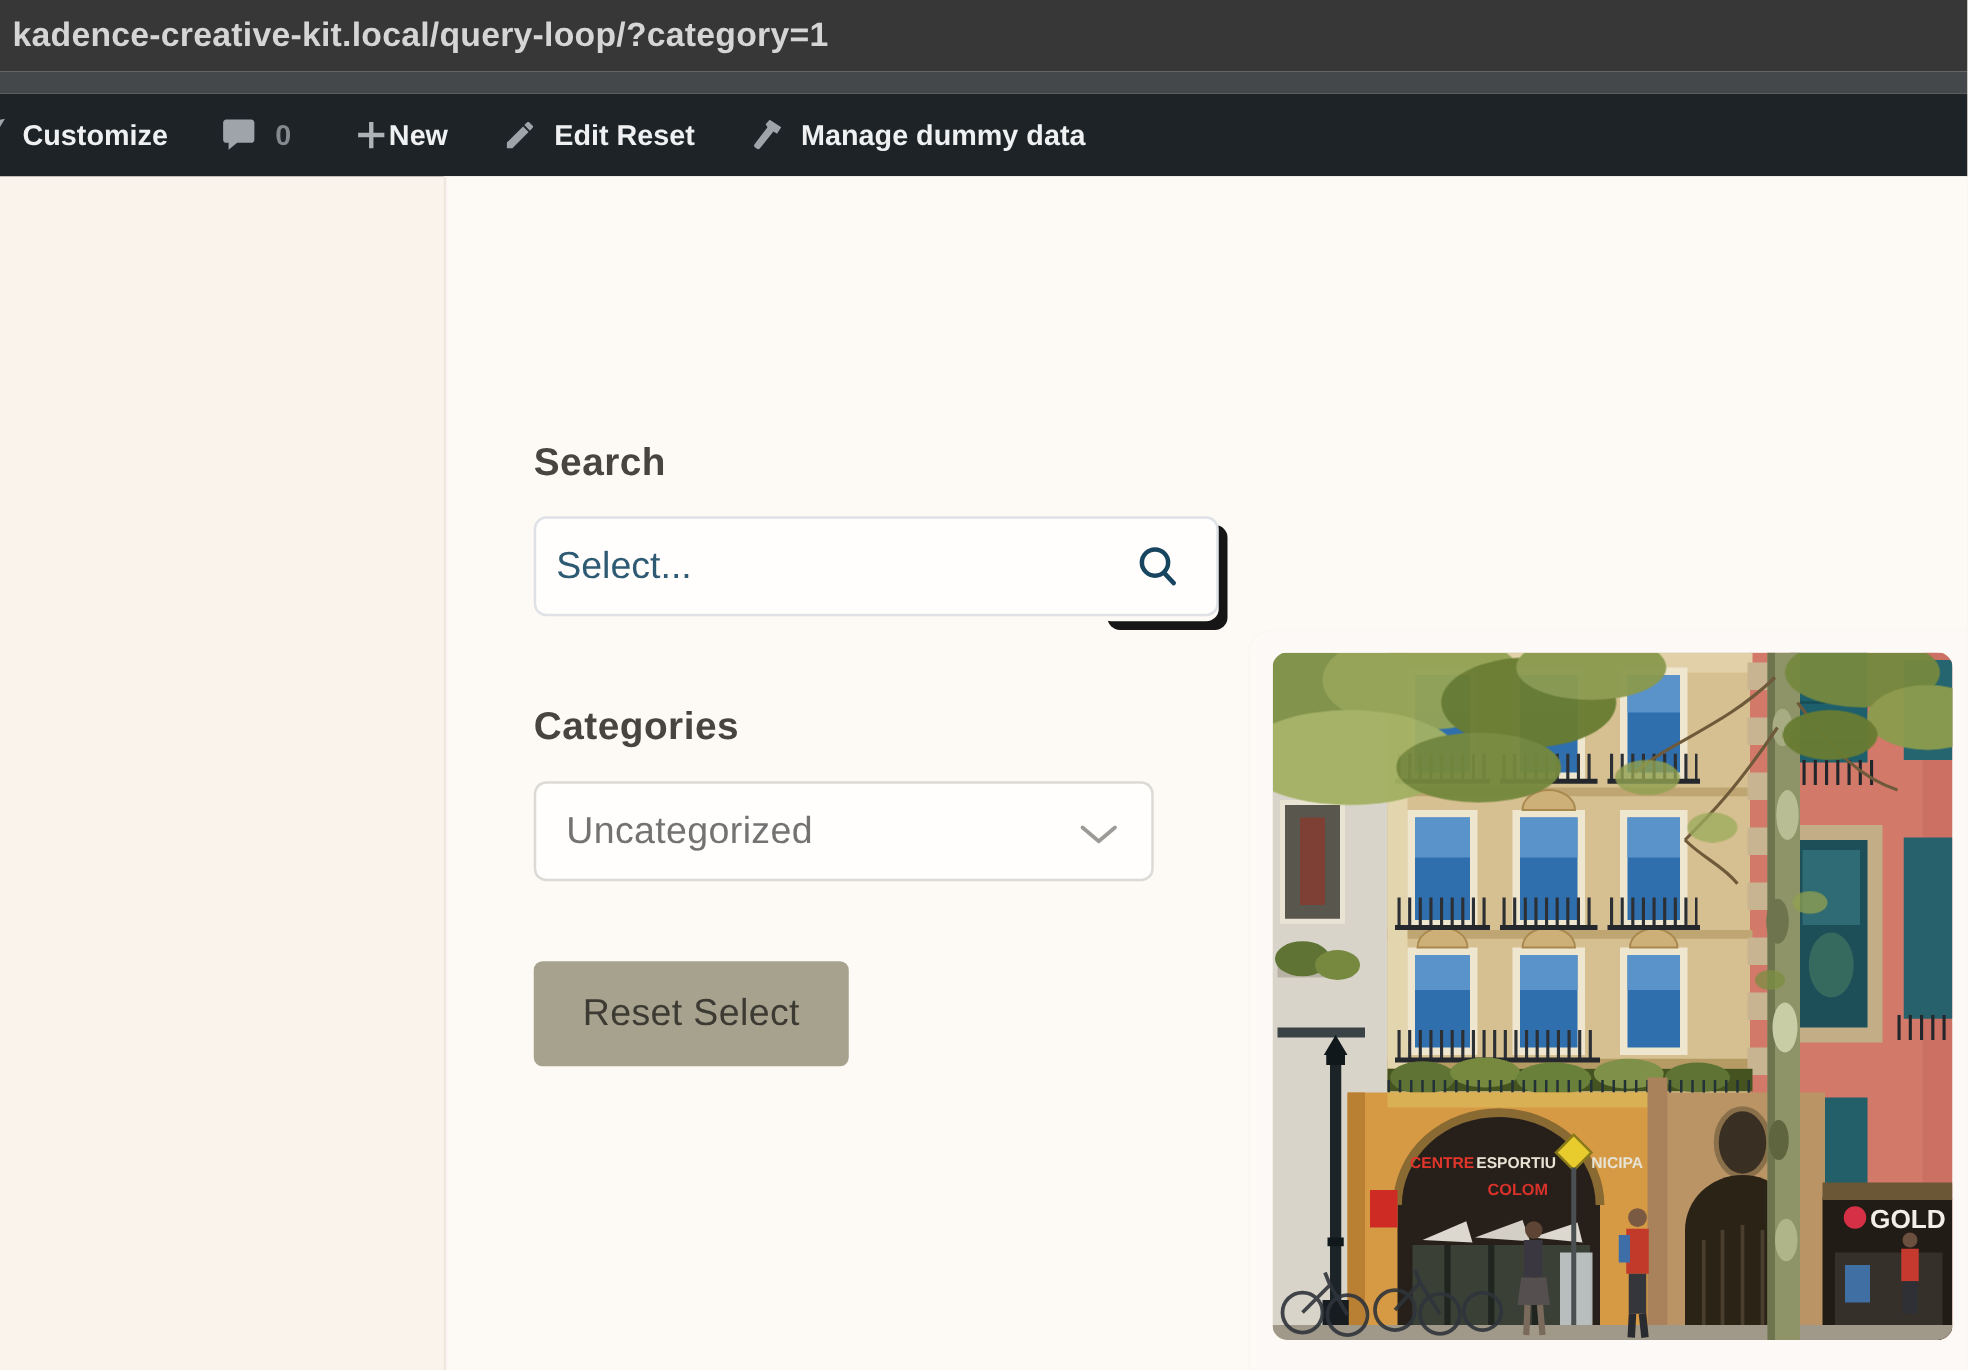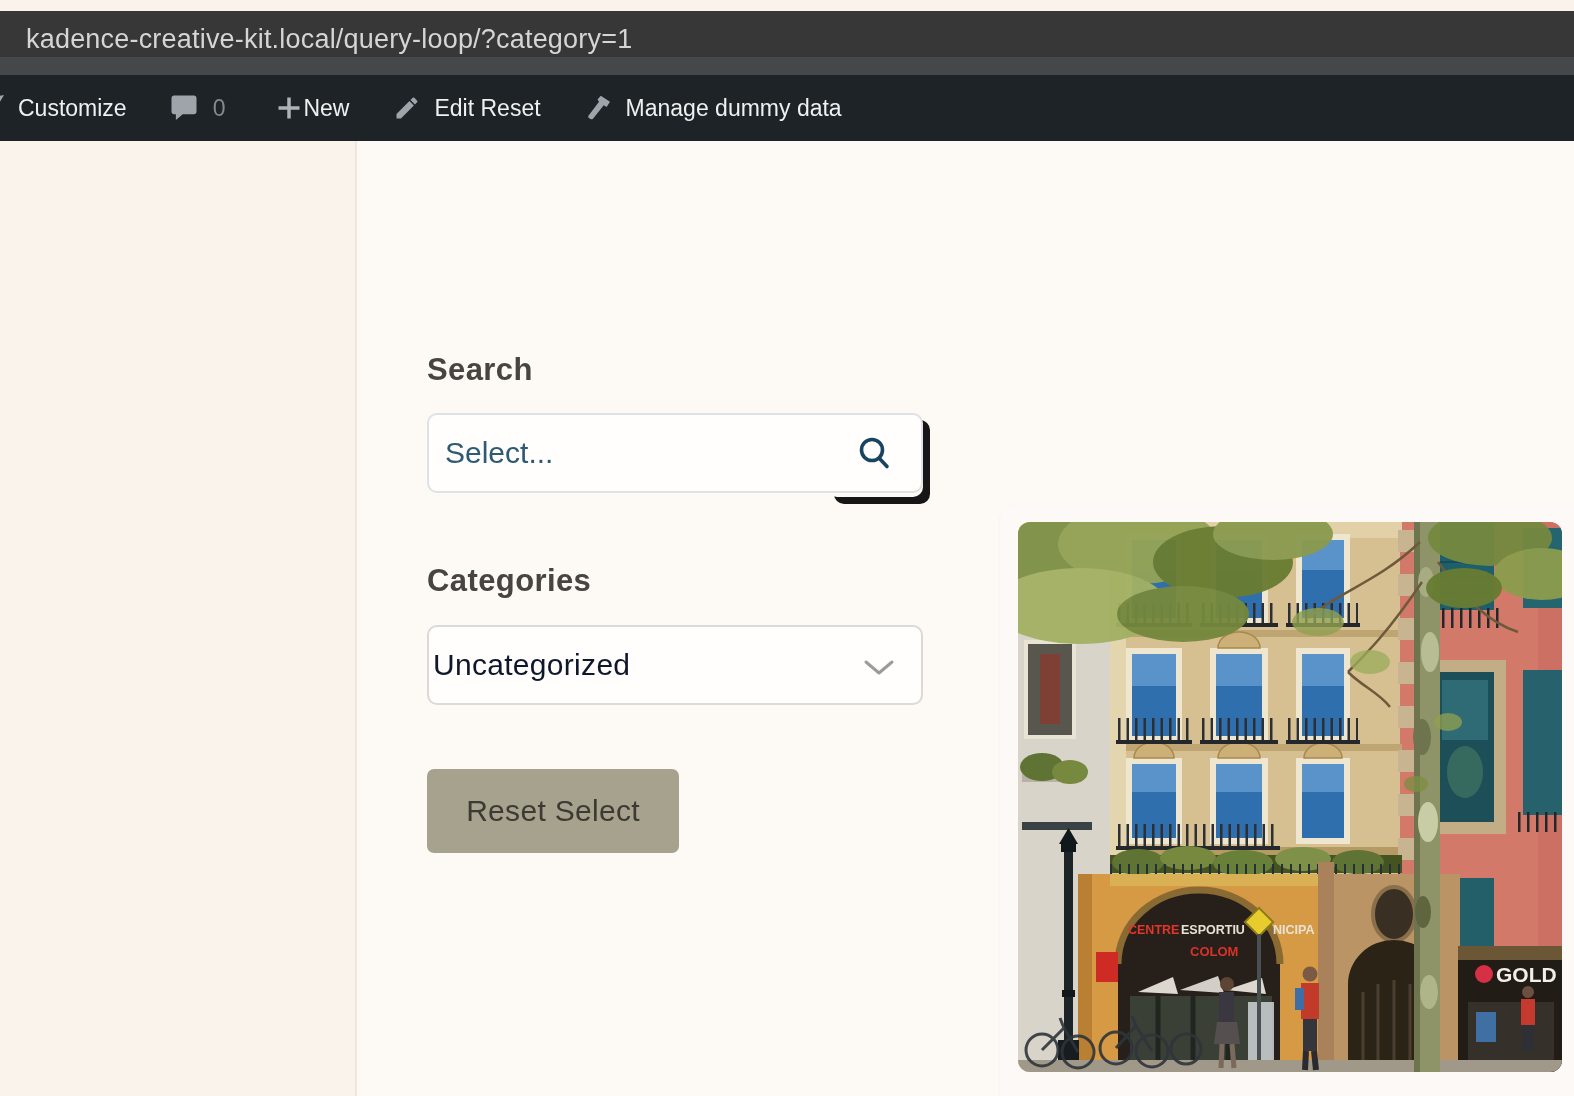--- a/index.html
+++ b/index.html
@@ -1,57 +1,57 @@
 <!DOCTYPE html>
 <html><head>
 <meta charset="utf-8">
 <style>
   * { margin:0; padding:0; box-sizing:border-box; }
   html,body { width:1574px; height:1096px; overflow:hidden;
     font-family:"Liberation Sans", sans-serif; background:#f9f3ec; }
   .stage { position:relative; width:1574px; height:1096px; }
 
   
-  .browser-bar { position:absolute; left:0; top:11px; width:100%; height:57px;
-    background:#373737; display:flex; align-items:center; padding-left:26px; }
+  .browser-bar { position:absolute; left:0; top:0; width:100%; height:57px;
+    background:#373737; display:flex; align-items:center; padding-left:10px;font-weight:bold; }
   .browser-url { color:#d5d5d5; font-size:27px; letter-spacing:.2px; white-space:nowrap; }
   .chrome-strip { position:absolute; left:0; top:57px; width:100%; height:18px; background:#44484b; }
 
   
   .admin-bar { position:absolute; left:0; top:75px; width:100%; height:66px;
-    background:#1d2327; display:flex; align-items:center; color:#eef0f1; font-size:23px; }
+    background:#1d2327; display:flex; align-items:center; color:#eef0f1; font-size:23px;font-weight:bold; }
   .ab-item { display:flex; align-items:center; cursor:pointer; white-space:nowrap; }
   .ab-icon { display:flex; align-items:center; justify-content:center; }
   .ab-icon svg { display:block; }
   .ab-count { color:#84898e; }
   .ab-edge { margin-left:-6px; width:16px; }
 
   
   .content-sheet { position:absolute; left:355px; top:141px; right:0; bottom:0;
     background:#fdf9f4; border-left:2px solid #efe7de; }
 
   
   .filter-heading { position:absolute; font-size:31px; font-weight:bold;
     color:#474441; letter-spacing:.4px; }
   .h-search { left:427px; top:352px; }
   .h-categories { left:427px; top:563px;text-align:right; }
 
-  .search-form { position:absolute; left:427px; top:413px; width:496px; height:80px;
+  .search-form { position:absolute; left:427px; top:413px; width:548px; height:80px;
     background:#fffefd; border:2px solid #dee2e6; border-radius:10px; display:flex; align-items:center; }
   .search-input { flex:1; height:100%; border:none; outline:none; background:transparent;
     font-family:"Liberation Sans", sans-serif; font-size:30px; color:#2e5a73; padding:0 0 0 16px; }
   .search-input::placeholder { color:#2e5a73; opacity:1; }
   .search-btn { position:absolute; top:-2px; right:-2px; width:96px; height:84px;
     background:transparent; border:none; border-radius:10px; cursor:pointer;
     box-shadow:7px 7px 0 #161616; display:flex; align-items:center; justify-content:center; }
 
   .cat-select { position:absolute; left:427px; top:625px; width:496px; height:80px;
     background:#fffefd; border:2px solid #dcdad6; border-radius:10px;
     display:flex; align-items:center; cursor:pointer; }
-  .cat-value { font-size:30px; color:#0f172a; padding-left:4px; letter-spacing:.3px; }
+  .cat-value { font-size:30px; color:#737373; padding-left:24px; letter-spacing:.3px; }
   .cat-chevron { position:absolute; right:26px; top:32px; }
 
   .reset-btn { position:absolute; left:427px; top:769px; width:252px; height:84px;
     background:#a6a28e; border:none; border-radius:7px; cursor:pointer;
     font-family:"Liberation Sans", sans-serif; font-size:30px; color:#3c3a33; letter-spacing:.3px; }
 
   
   .results-count { position:absolute; left:997px; top:366px; font-size:31px;
     color:#45423e; letter-spacing:.4px; }
 

